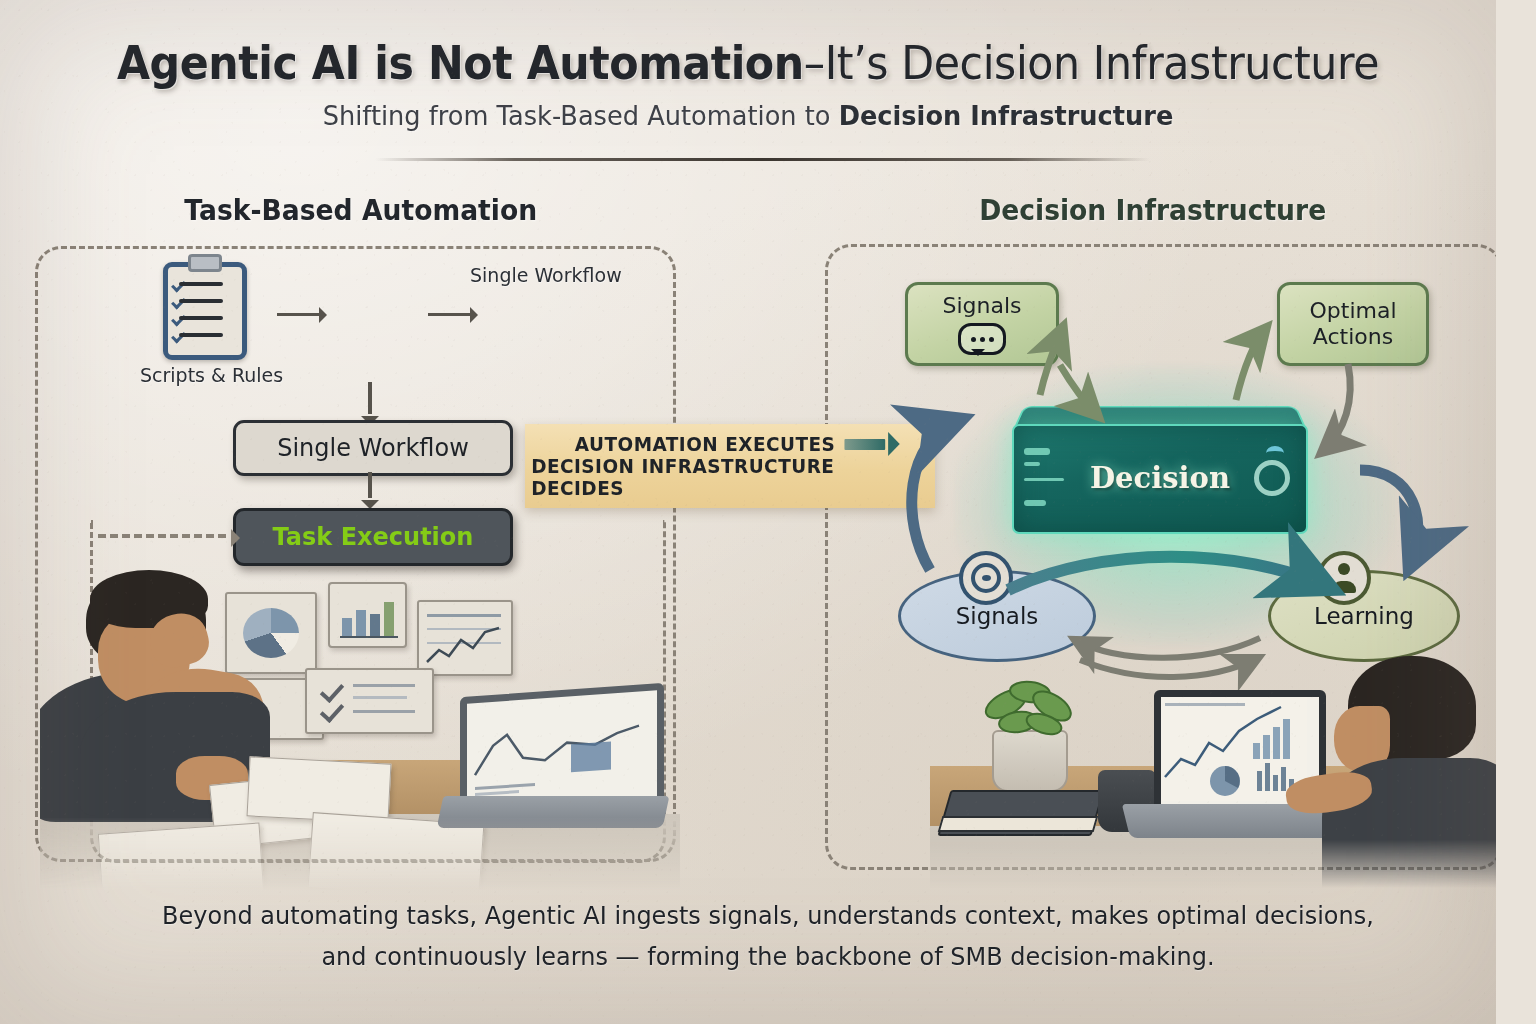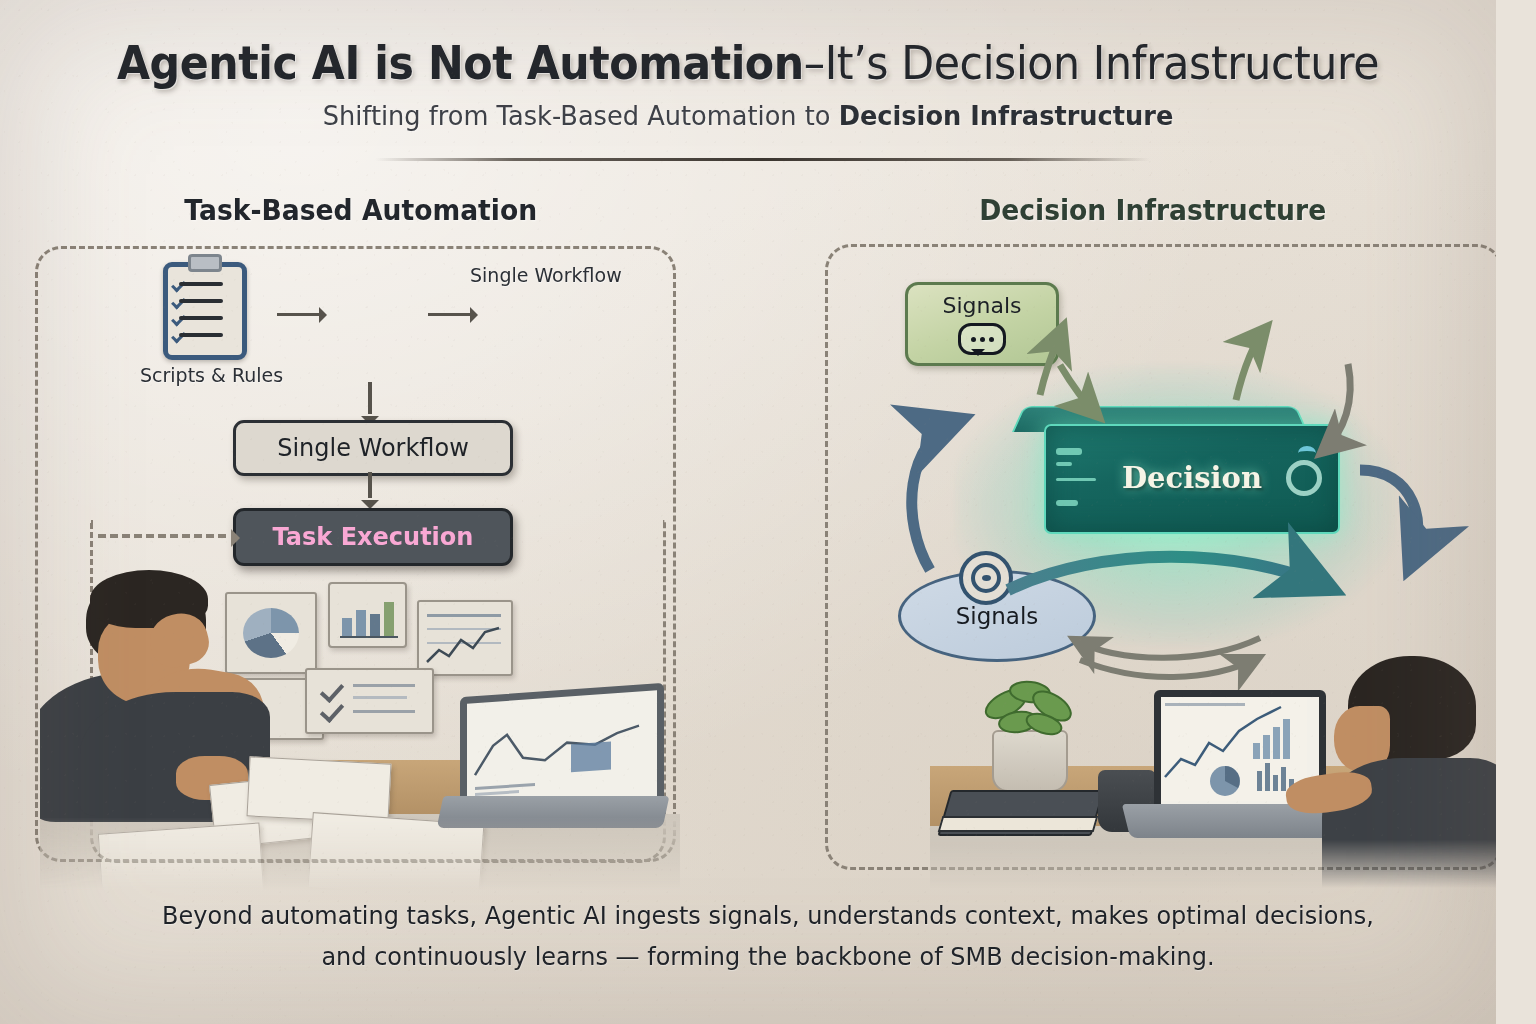--- a/index.html
+++ b/index.html
@@ -108,21 +108,21 @@
   .vararrow:after{content:"";position:absolute;left:-7px;bottom:-11px;width:0;height:0;
     border:9px solid transparent;border-top-color:#57534c;border-bottom:0;}
 
   
   .lbox{position:absolute;border-radius:11px;display:flex;align-items:center;
     justify-content:center;font-family:"DejaVu Sans",sans-serif;font-size:24px;}
   #box-workflow{left:233px;top:420px;width:274px;height:50px;background:#ddd8cf;
     border:3px solid #2b2f34;color:#1e2227;
     box-shadow:3px 4px 7px rgba(60,50,40,.32);}
   #box-task{left:233px;top:508px;width:274px;height:52px;background:#4f555b;
-    border:3px solid #23272b;color:#f9a8d4;font-weight:bold;
+    border:3px solid #23272b;color:#84cc16;font-weight:bold;
     box-shadow:3px 5px 9px rgba(40,34,28,.42);}
 
   
   #fb-arrow{position:absolute;left:98px;top:534px;width:128px;height:3px;
     border-top:4px dashed #8a8277;}
   #fb-arrow:after{content:"";position:absolute;right:-14px;top:-9px;width:0;height:0;
     border:9px solid transparent;border-left-color:#8a8277;border-right:0;}
 
   
   #banner{position:absolute;left:525px;top:424px;width:410px;height:84px;
@@ -144,21 +144,21 @@
     filter:blur(3px);}
   #engine{position:absolute;left:1012px;top:398px;width:292px;height:132px;}
   #engine .top{position:absolute;left:0;top:0;width:100%;height:32px;
     background:linear-gradient(180deg,#2d7f77,#1d6a63);
     border:2px solid #5fd9bc;border-bottom:none;border-radius:9px 9px 0 0;
     transform:perspective(220px) rotateX(34deg);transform-origin:bottom;}
   #engine .body{position:absolute;left:0;top:26px;width:100%;height:106px;
     background:linear-gradient(165deg,#1f7a70 0%,#15655e 40%,#0f5a52 100%);
     border:2px solid #5fd9bc;border-radius:7px;
     box-shadow:0 0 26px rgba(120,240,200,.55), inset 0 0 28px rgba(10,60,55,.55);
-    display:flex;align-items:center;justify-content:center;margin-left:32px;}
+    display:flex;align-items:center;justify-content:center;}
   #engine .label{font-family:"DejaVu Serif",serif;font-weight:bold;font-size:29px;
     color:#f6f4e6;text-align:center;line-height:1.1;
     text-shadow:0 0 12px rgba(160,255,220,.6),2px 2px 3px rgba(0,30,25,.7);}
   .circ{position:absolute;background:#8fe8cf;opacity:.75;}
   .gear{position:absolute;right:16px;top:34px;width:26px;height:26px;
     border:5px solid #bfeee0;border-radius:50%;opacity:.8;}
   .wifi{position:absolute;right:22px;top:20px;width:18px;height:9px;
     border-top:5px solid #7fd8ef;border-radius:50% 50% 0 0;opacity:.85;}
 
   
@@ -272,20 +272,27 @@
   <div class="vararrow" style="left:368px;top:382px;height:32px;"></div>
 
   <div class="lbox" id="box-workflow">Single Workflow</div>
 
   <div class="vararrow" style="left:368px;top:472px;height:26px;"></div>
 
   <div class="lbox" id="box-task">Task Execution</div>
 
   <div id="fb-arrow"></div>
 
+  <div id="banner">
+    <div class="ban-line">
+      <span>AUTOMATION EXECUTES</span>
+      <span class="ban-arrow"></span>
+    </div>
+    <div class="ban-line">DECISION INFRASTRUCTURE DECIDES</div>
+  </div>
 
   <div id="glow"></div>
 
   <div id="engine">
     <div class="top"></div>
     <div class="body">
       <span class="circ" style="left:10px;top:22px;width:26px;height:7px;border-radius:3px;"></span>
       <span class="circ" style="left:10px;top:36px;width:16px;height:4px;border-radius:2px;"></span>
       <span class="circ" style="left:10px;top:52px;width:40px;height:3px;border-radius:2px;"></span>
       <span class="circ" style="left:10px;top:74px;width:22px;height:6px;border-radius:3px;"></span>
@@ -299,30 +306,41 @@
 
   <div class="gbox" id="gbox-signals">
     <span>Signals</span>
     <span class="sbubble">
         <i></i>
         <i></i>
         <i></i>
       </span>
   </div>
 
+  <div class="gbox" id="gbox-actions">
+    <span>Optimal</span>
+    <span>Actions</span>
+  </div>
 
   <div class="ellipse" id="ell-signals">
     <span class="badge" id="badge-eye">
       <span class="ring">
           <span class="pupil"></span>
         </span>
     </span>
     <span>Signals</span>
   </div>
 
+  <div class="ellipse" id="ell-learning">
+    <span class="badge" id="badge-learn">
+      <span class="head"></span>
+        <span class="torso"></span>
+    </span>
+    <span>Learning</span>
+  </div>
 
   <svg id="arcs">
     <defs>
       <marker id="ah-green" markerWidth="7" markerHeight="7" refX="5.5" refY="3.5" orient="auto">
         <path d="M0,0 L7,3.5 L0,7 L1.8,3.5 z" fill="#7b8d6a"></path>
       </marker>
       <marker id="ah-gray" markerWidth="7" markerHeight="7" refX="5.5" refY="3.5" orient="auto">
         <path d="M0,0 L7,3.5 L0,7 L1.8,3.5 z" fill="#7d7d72"></path>
       </marker>
       <marker id="ah-teal" markerWidth="7" markerHeight="7" refX="5.5" refY="3.5" orient="auto">

